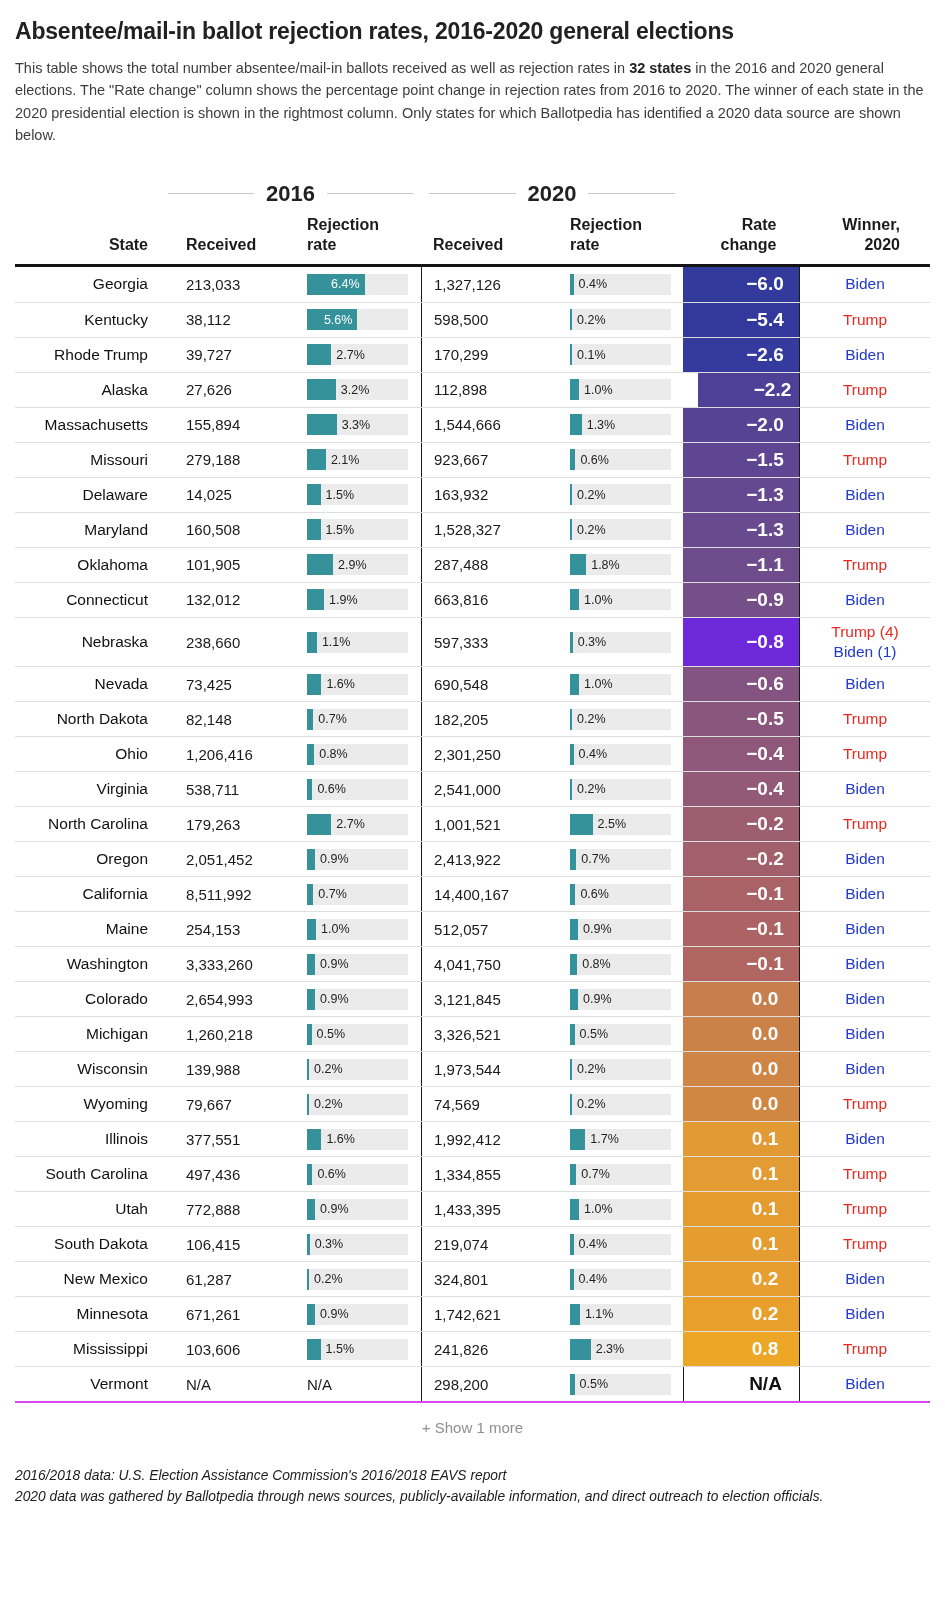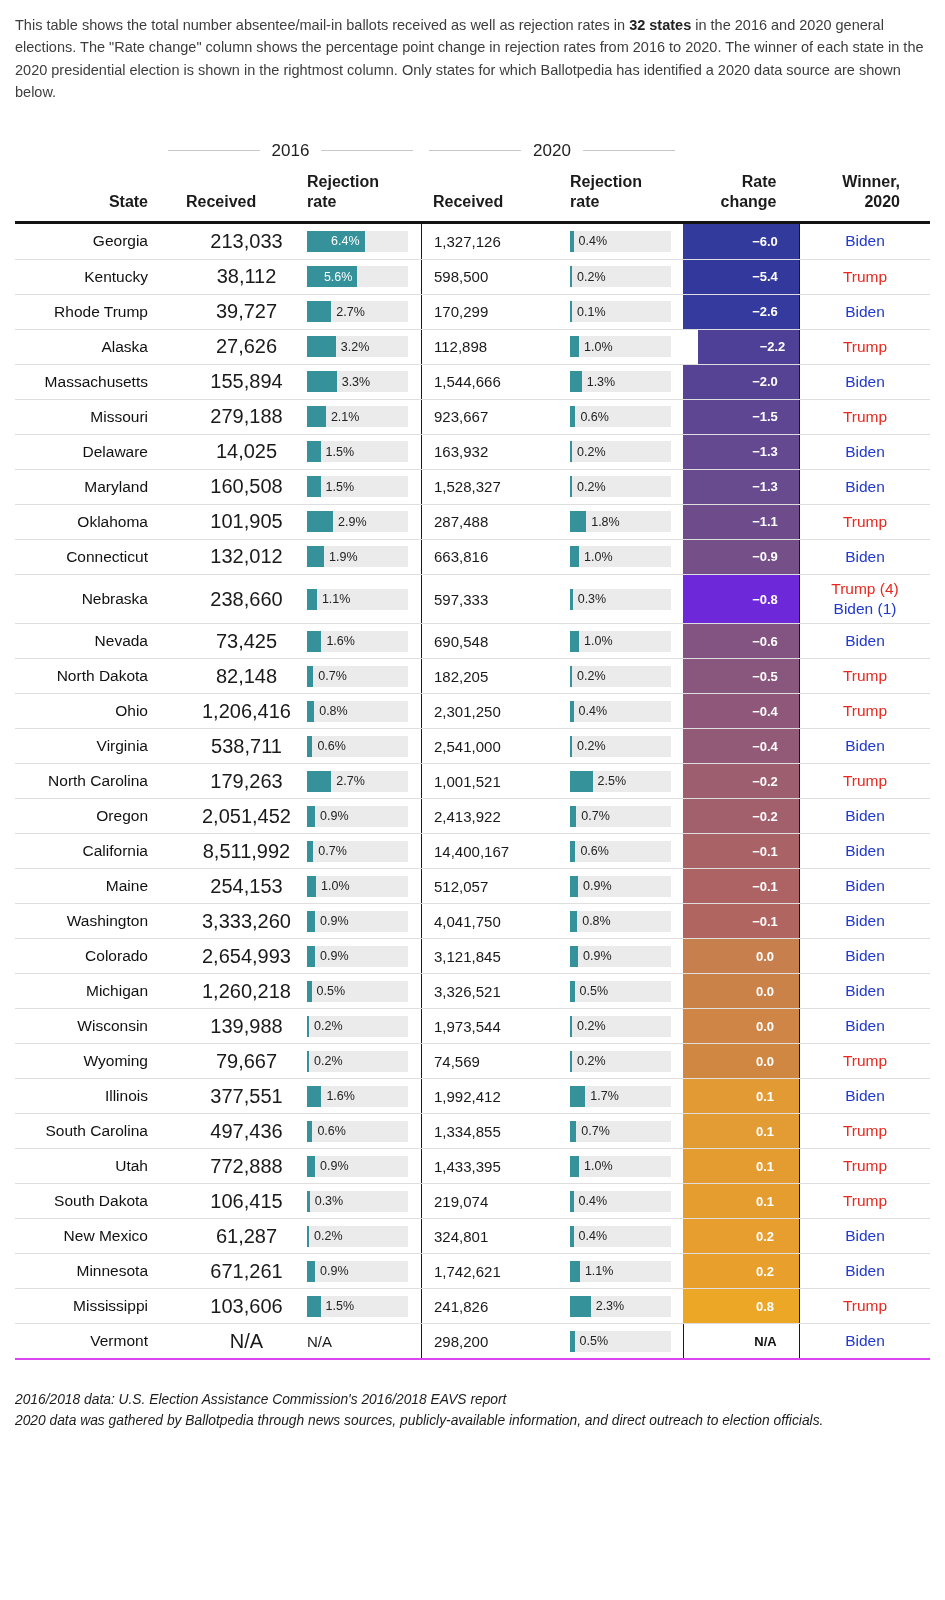--- a/index.html
+++ b/index.html
@@ -35,52 +35,52 @@
     grid-template-columns: 145px 147px 114px 149px 113px 117px 1fr;
     align-items: center;
   }
 
   
   .group-row { height: 42px; margin-top: 8px; }
   .g-cell { display: flex; align-items: center; gap: 12px; padding: 0 8px; }
   .g-2016 { grid-column: 2 / 4; }
   .g-2020 { grid-column: 4 / 6; text-align: right; }
   .g-line { flex: 1; height: 1px; background: #c9c9c9; }
-  .g-label { font-size: 17px; font-weight: normal; color: #222; }
+  .g-label { font-size: 22px; font-weight: bold; color: #222; }
 
   
   .head-row { align-items: end; padding-bottom: 9px; }
   .hc { font-size: 16px; font-weight: bold; color: #1b1b1b; line-height: 1.25; }
   .hc.right { text-align: right; padding-right: 12px; }
   .hc.pad26 { padding-left: 26px; }
   .hc.pad12 { padding-left: 12px; }
   .hc.center { text-align: center; }
   .wrap-narrow { display: inline-block; max-width: 86px; }
   .wrap-center { display: inline-block; max-width: 70px; text-align: right; }
 
   
   .tbody {
     border-top: 3px solid #141414;
     border-bottom: 2px solid #d946ef;
   }
   .trow { min-height: 35px; }
   .trow + .trow { border-top: 1px solid #dedede; }
 
   .c-state { text-align: right; padding-right: 12px; font-size: 15.5px; color: #111; }
-  .c-r16 { padding-left: 26px; font-size: 20px; color: #1a1a1a; text-align: center; }
+  .c-r16 { padding-left: 26px; font-size: 15px; color: #1a1a1a; }
   .c-rate16, .c-rate20 { align-self: stretch; display: flex; align-items: center; }
   .c-r20 {
     padding-left: 12px; font-size: 15px; color: #1a1a1a;
     align-self: stretch; display: flex; align-items: center;
     border-left: 1px solid #1a1a1a;
   }
   .c-rc {
     align-self: stretch;
     display: flex; align-items: center; justify-content: center;
-    color: #ffffff; font-weight: bold; font-size: 13px;
+    color: #ffffff; font-weight: bold; font-size: 19px;
     border-right: 1px solid #1a1a1a;
     padding-left: 48px;
   }
   .c-rc.na { color: #111; border-left: 1px solid #1a1a1a; background: #ffffff; }
   .c-win {
     align-self: stretch;
     display: flex; flex-direction: column; align-items: center; justify-content: center;
     font-size: 15.5px; line-height: 1.3; padding: 4px 0;
   }
 
@@ -124,20 +124,21 @@
     letter-spacing: 0.4px;
   }
   .logo-ballot { color: #252a5e; }
   .logo-pedia { color: #9aa0a6; }
 </style>
 </head>
 <body>
 
 <div class="page">
 
+  <h1 class="page-title">Absentee/mail-in ballot rejection rates, 2016-2020 general elections</h1>
 
   <p class="page-desc"><span>This table shows the total number absentee/mail-in ballots received as well as rejection rates in </span><strong>32 states</strong><span> in the 2016 and 2020 general elections. The "Rate change" column shows the percentage point change in rejection rates from 2016 to 2020. The winner of each state in the 2020 presidential election is shown in the rightmost column. Only states for which Ballotpedia has identified a 2020 data source are shown below.</span></p>
 
   <div class="tbl">
 
     <div class="grid group-row">
       <div class="g-cell g-2016">
         <span class="g-line"></span>
         <span class="g-label">2016</span>
         <span class="g-line"></span>
@@ -859,20 +860,21 @@
             </div>
           </div>
     <div class="c-rc na">N/A</div>
     <div class="c-win">
             <span style="color: rgb(33, 56, 204);">Biden</span>
           </div>
   </div>
 </div>
   </div>
 
+  <div class="show-more">+ Show 1 more</div>
 
   <div class="footnotes">
     <p>2016/2018 data: U.S. Election Assistance Commission's 2016/2018 EAVS report</p>
     <p>2020 data was gathered by Ballotpedia through news sources, publicly-available information, and direct outreach to election officials.</p>
   </div>
 
 
 </div>
 
 </body></html>

